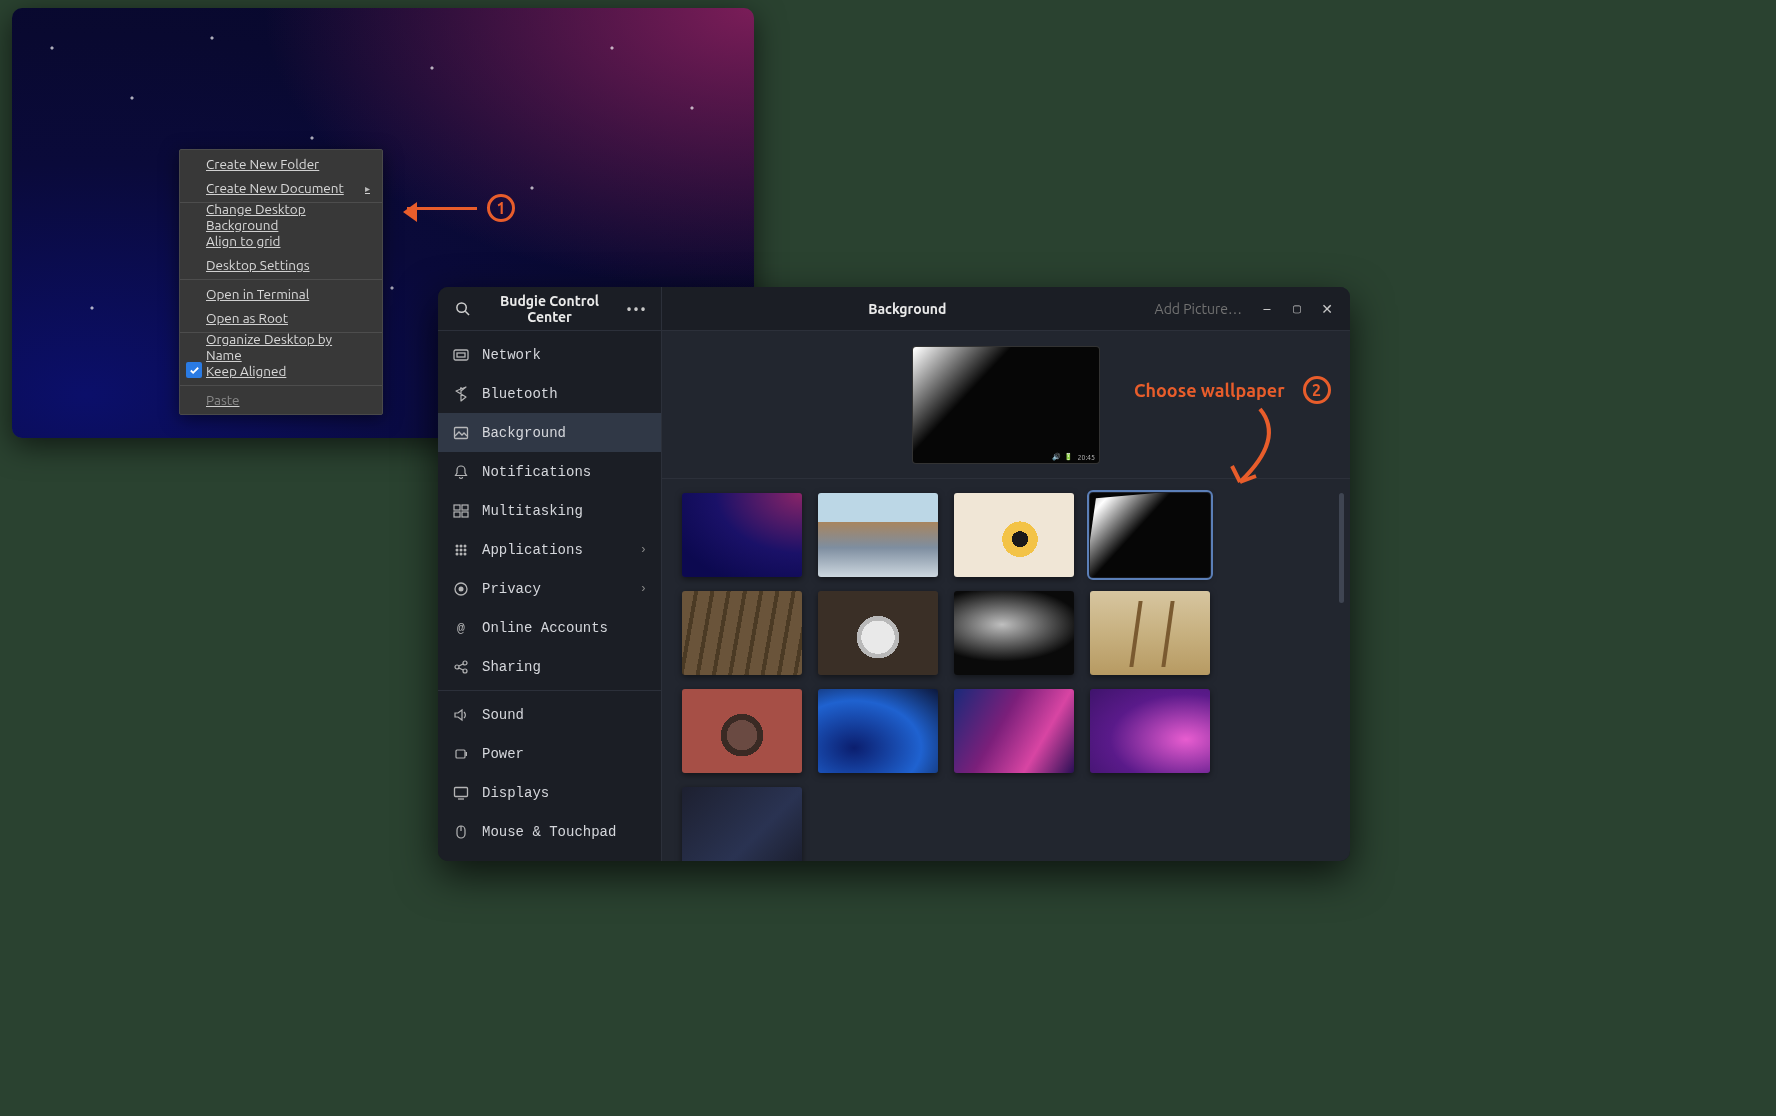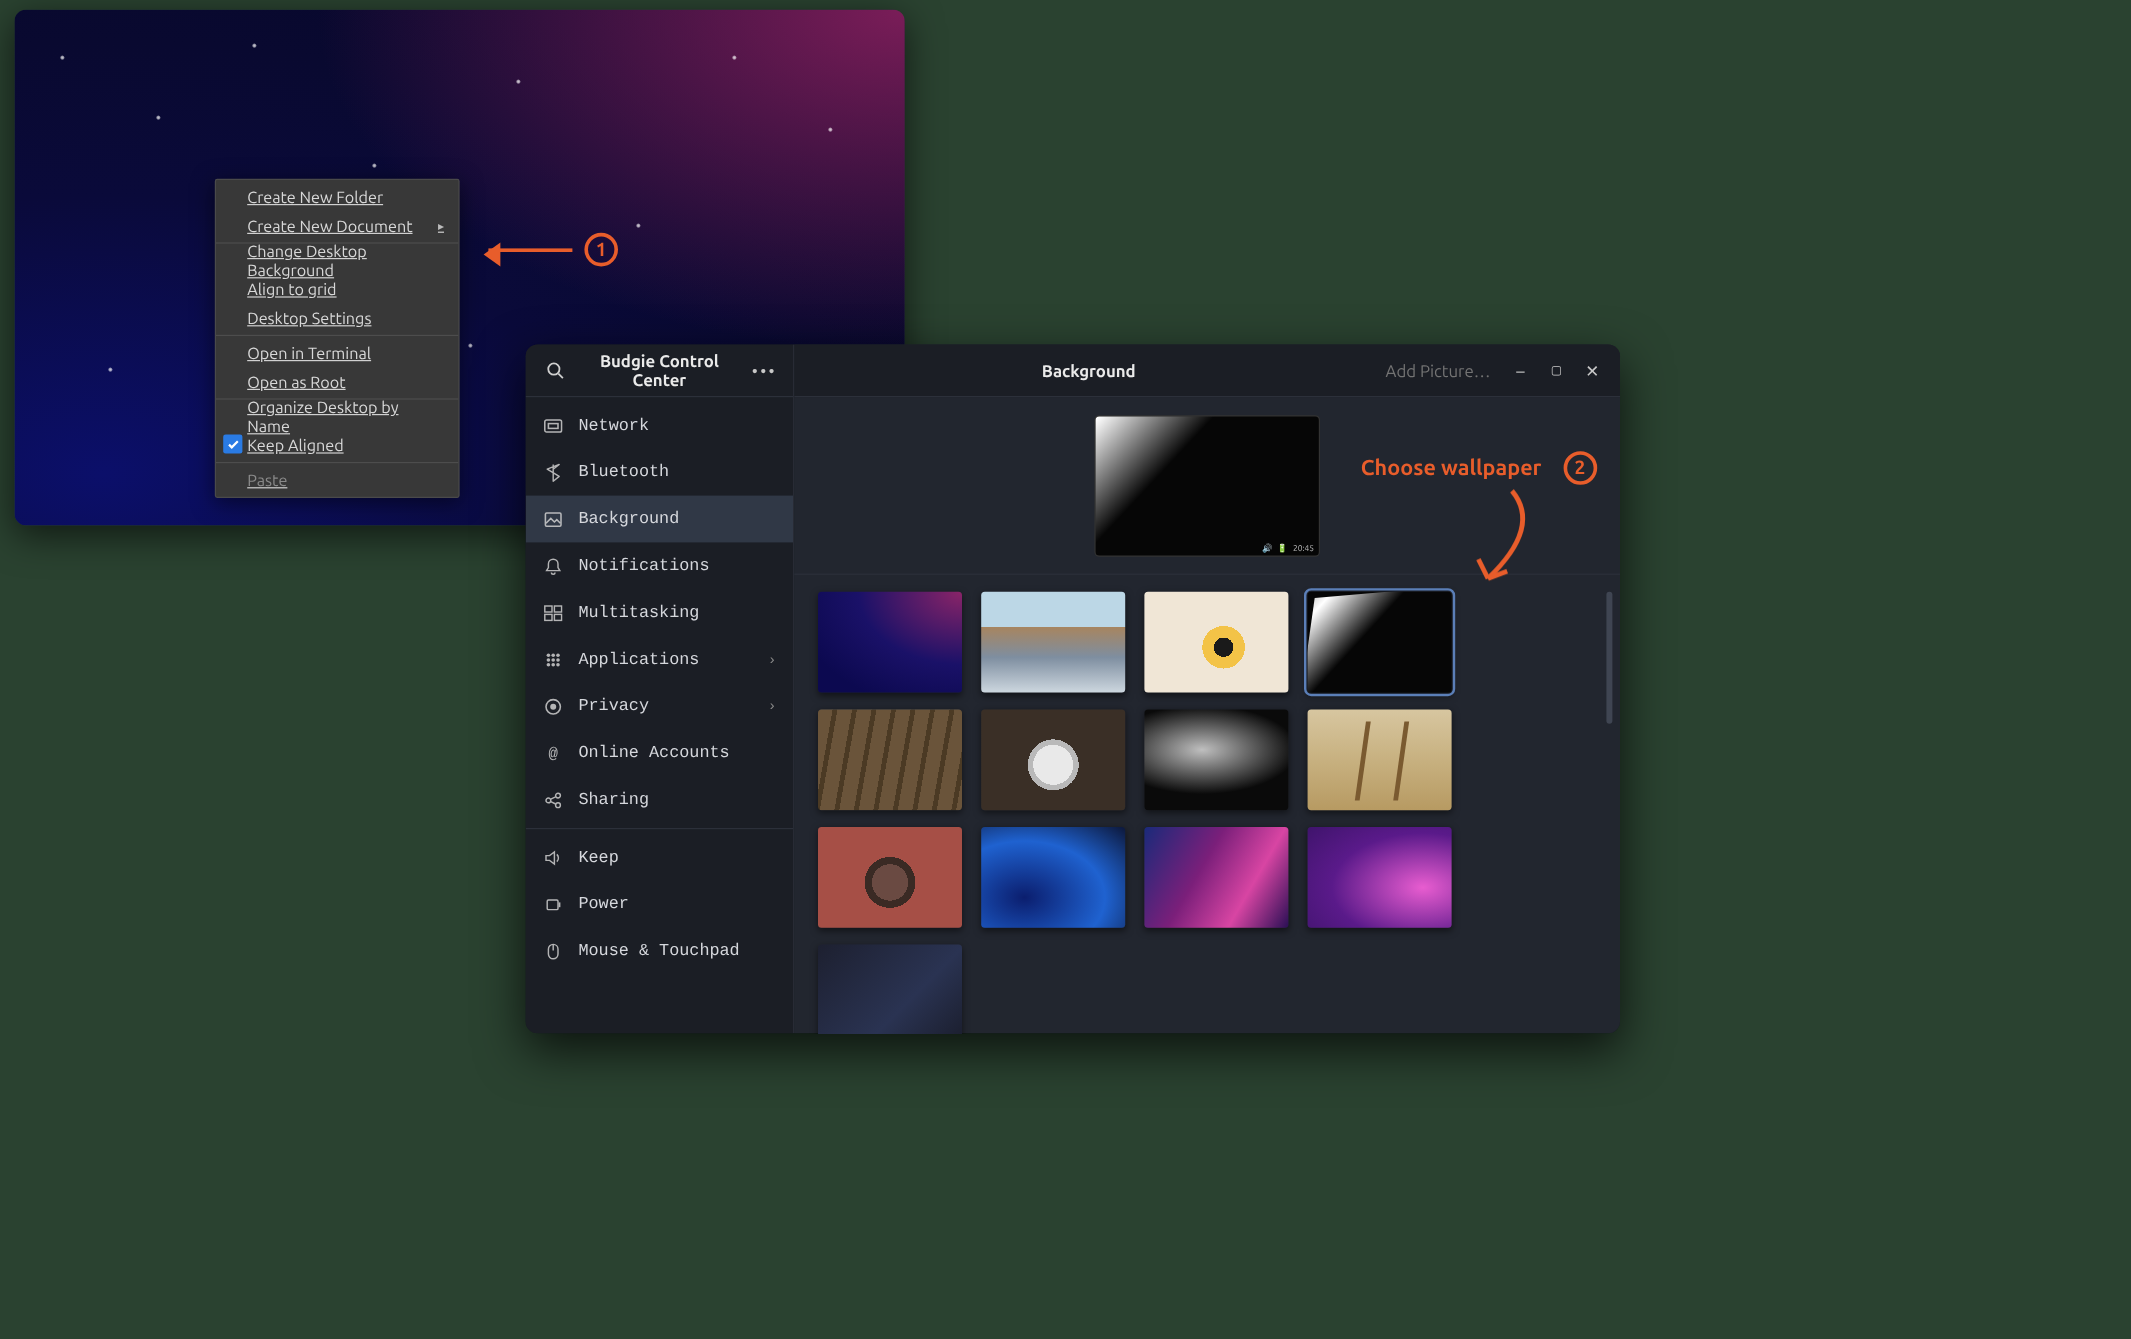--- a/index.html
+++ b/index.html
@@ -349,30 +349,39 @@
           <span>Sharing</span>
         </div>
         <div class="cc-sb-sep"></div>
         <div class="cc-sb-item">
           <span class="sb-icon">
             <svg width="16" height="16" viewBox="0 0 16 16">
               <path d="M2 6h3l4-3v10l-4-3H2z" stroke="#cfcfcf" stroke-width="1.2" fill="none"></path>
               <path d="M11 5a4 4 0 0 1 0 6" stroke="#cfcfcf" stroke-width="1.2" fill="none"></path>
             </svg>
           </span>
-          <span>Keep</span>
+          <span>Sound</span>
         </div>
         <div class="cc-sb-item">
           <span class="sb-icon">
             <svg width="16" height="16" viewBox="0 0 16 16">
               <rect x="3" y="4" width="9" height="8" rx="1" stroke="#cfcfcf" stroke-width="1.2" fill="none"></rect>
               <rect x="12.5" y="6" width="1.5" height="4" fill="#cfcfcf"></rect>
             </svg>
           </span>
           <span>Power</span>
+        </div>
+        <div class="cc-sb-item">
+          <span class="sb-icon">
+            <svg width="16" height="16" viewBox="0 0 16 16">
+              <rect x="1.5" y="2.5" width="13" height="9" rx="1" stroke="#cfcfcf" stroke-width="1.3" fill="none"></rect>
+              <path d="M5 14h6" stroke="#cfcfcf" stroke-width="1.3"></path>
+            </svg>
+          </span>
+          <span>Displays</span>
         </div>
         <div class="cc-sb-item">
           <span class="sb-icon">
             <svg width="16" height="16" viewBox="0 0 16 16">
               <rect x="4" y="2" width="8" height="12" rx="4" stroke="#cfcfcf" stroke-width="1.2" fill="none"></rect>
               <line x1="8" y1="2" x2="8" y2="7" stroke="#cfcfcf" stroke-width="1.2"></line>
             </svg>
           </span>
           <span>Mouse &amp; Touchpad</span>
         </div>

